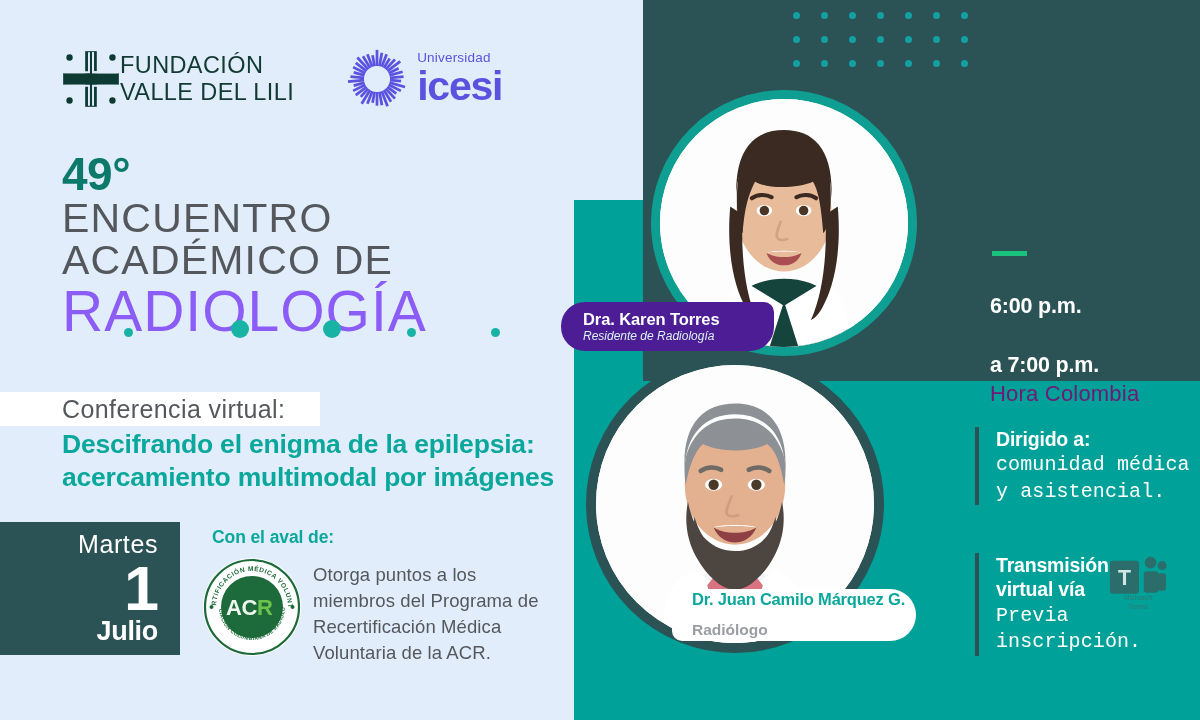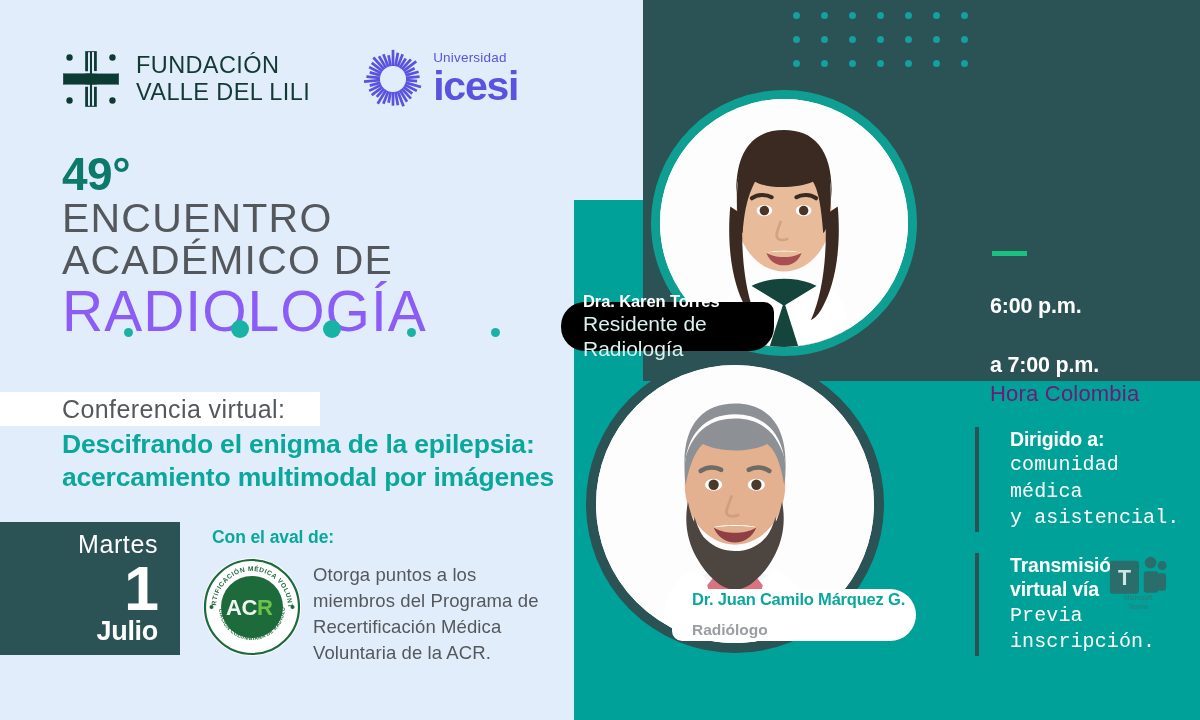--- a/index.html
+++ b/index.html
@@ -51,21 +51,21 @@
   }
 
   
   .logos {
     position: absolute;
     left: 62px; top: 48px;
     display: flex;
     align-items: center;
     gap: 52px;
   }
-  .fvl-logo { display: flex; align-items: center; gap: 16px; }
+  .fvl-logo { display: flex; align-items: center; }
   .fvl-mark { width: 58px; height: 58px; }
   .fvl-words {
     font-size: 23.5px;
     line-height: 1.17;
     letter-spacing: 0.4px;
     color: #123a33;
     font-weight: 400;
   }
   .icesi-logo { display: flex; align-items: center; gap: 9px; }
   .icesi-mark { width: 62px; height: 62px; }
@@ -226,31 +226,32 @@
   .name-pill {
     position: absolute;
     display: flex;
     flex-direction: column;
     justify-content: center;
     box-sizing: border-box;
   }
   .pill-1 {
     left: 561px; top: 302px;
     width: 213px; height: 49px;
-    background: #000000;
+    background: #4c1d95;
     border-radius: 24px 10px 24px 24px;
     padding-left: 22px;
   }
   .pill-1 .nm {
     font-size: 16.5px; font-weight: 700; color: #ffffff;
     line-height: 1.15; letter-spacing: -0.1px;
   }
   .pill-1 .rl {
-    font-size: 21px; font-weight: 300; color: #d9f2ef;
+    font-size: 12px; font-weight: 300; color: #d9f2ef;
     line-height: 1.2;
+    font-style: italic;
   }
   .pill-2 {
     left: 672px; top: 589px;
     width: 244px; height: 52px;
     background: #ffffff;
     border-radius: 10px 26px 26px 10px;
     padding-left: 20px;
     gap: 12px;
   }
   .pill-2 .nm {
@@ -279,21 +280,21 @@
     line-height: 1.28; letter-spacing: -0.2px; margin-top: 31px;
   }
   .time-sub {
     font-size: 22px; font-weight: 400;
     color: #701a75; line-height: 1.3;
     letter-spacing: 0.2px; margin-top: 1px;
   }
 
   .info-block {
     position: absolute;
-    padding-left: 31px;
+    padding-left: 17px;
     border-left: 4px solid #2b5254;
     color: #ffffff;
   }
   .info-1 { left: 975px; top: 427px; }
   .info-2 { left: 975px; top: 553px; }
   .info-head {
     font-size: 19.5px; font-weight: 700;
     line-height: 1.25; letter-spacing: -0.2px;
   }
   .info-body {

